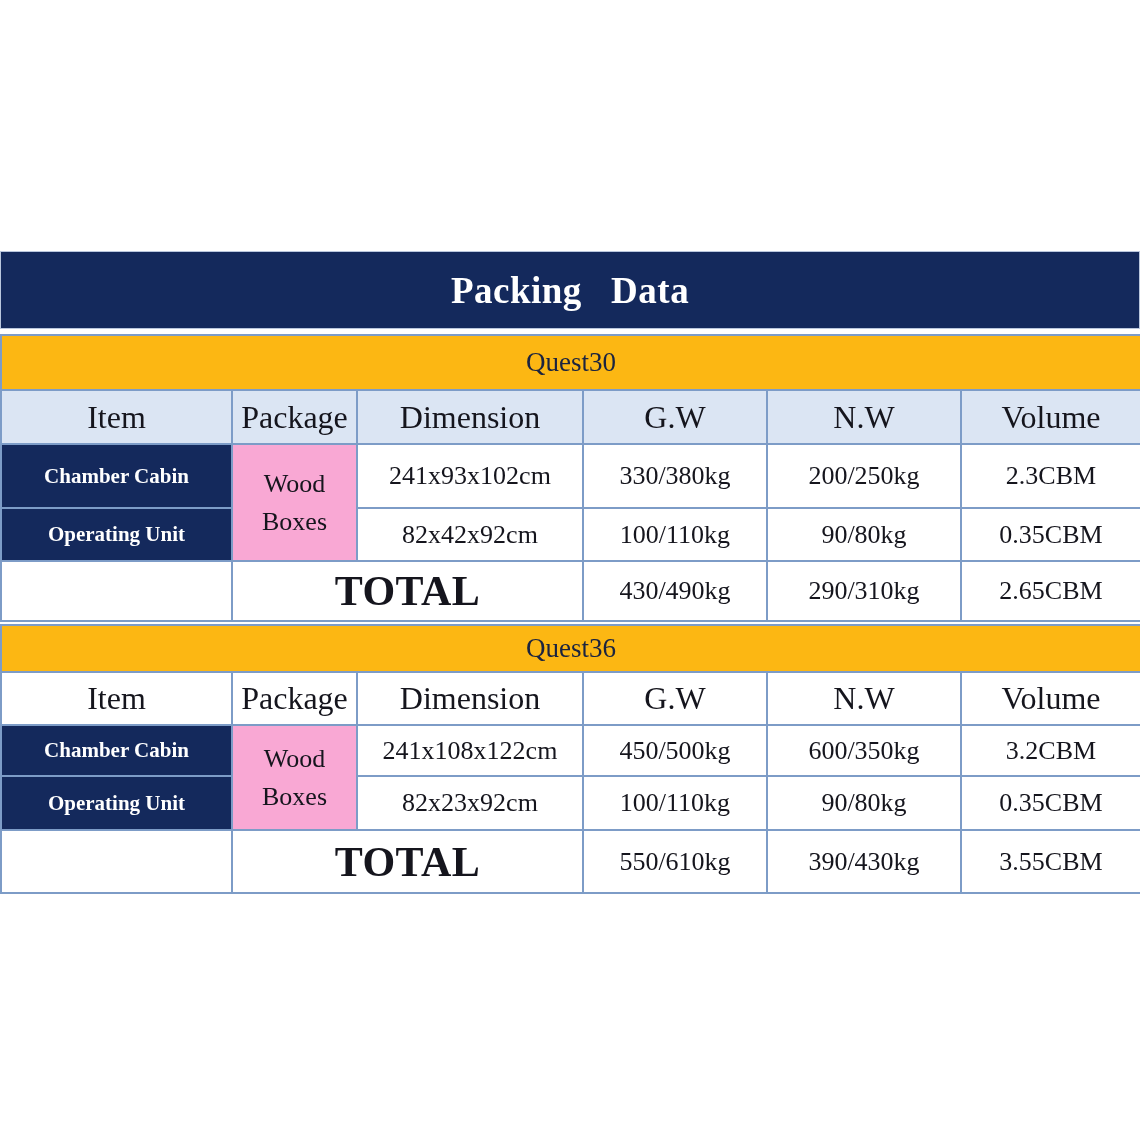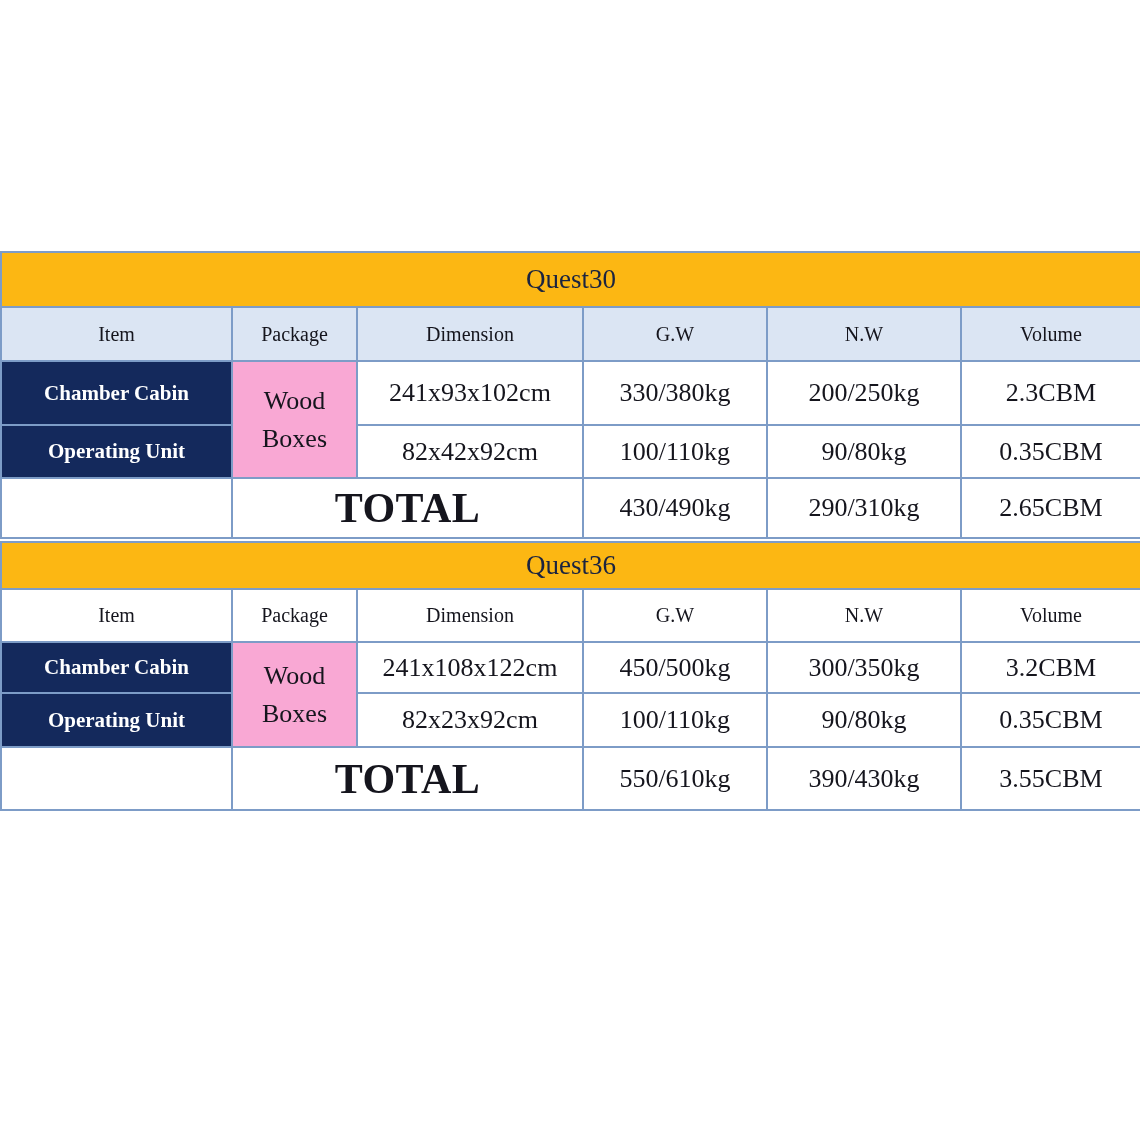--- a/index.html
+++ b/index.html
@@ -62,21 +62,21 @@
   td.band {
     background: #FCB713;
     color: #1b2440;
     font-size: 27px;
     border-left-color: #b6b6b6;
     border-right-color: #b6b6b6;
   }
   tr.head-blue td { background: #DBE5F3; }
   tr.head-white td { background: #ffffff; }
   tr.head-blue td, tr.head-white td {
-    font-size: 20px;
+    font-size: 32px;
     color: #15151d;
   }
   td.item-cell {
     background: #14295C;
     color: #ffffff;
     font-weight: bold;
     font-size: 21px;
   }
   td.pkg-cell {
     background: #f9a8d4;
@@ -103,20 +103,23 @@
   tr.rh-row36a  { height: 51px; }
   tr.rh-row36b  { height: 54px; }
   tr.rh-tot36   { height: 63px; }
 </style>
 </head>
 <body>
 
 <div class="page">
   <div class="packing-table">
 
+    <div class="title-bar">
+      <span class="title-text">Packing   Data</span>
+    </div>
 
     <table class="section">
       <colgroup>
         <col style="width:231px">
           <col style="width:125px">
           <col style="width:226px">
         <col style="width:184px">
           <col style="width:194px">
           <col style="width:180px">
       </colgroup>
@@ -176,21 +179,21 @@
           <td>Dimension</td>
           <td>G.W</td>
           <td>N.W</td>
           <td>Volume</td>
         </tr>
         <tr class="rh-row36a">
           <td class="item-cell">Chamber Cabin</td>
           <td class="pkg-cell" rowspan="2">Wood Boxes</td>
           <td>241x108x122cm</td>
           <td>450/500kg</td>
-          <td class="nw-b">300/350kg</td>
+          <td class="nw-b">600/350kg</td>
           <td>3.2CBM</td>
         </tr>
         <tr class="rh-row36b">
           <td class="item-cell">Operating Unit</td>
           <td>82x23x92cm</td>
           <td>100/110kg</td>
           <td class="nw-b">90/80kg</td>
           <td>0.35CBM</td>
         </tr>
         <tr class="rh-tot36">

